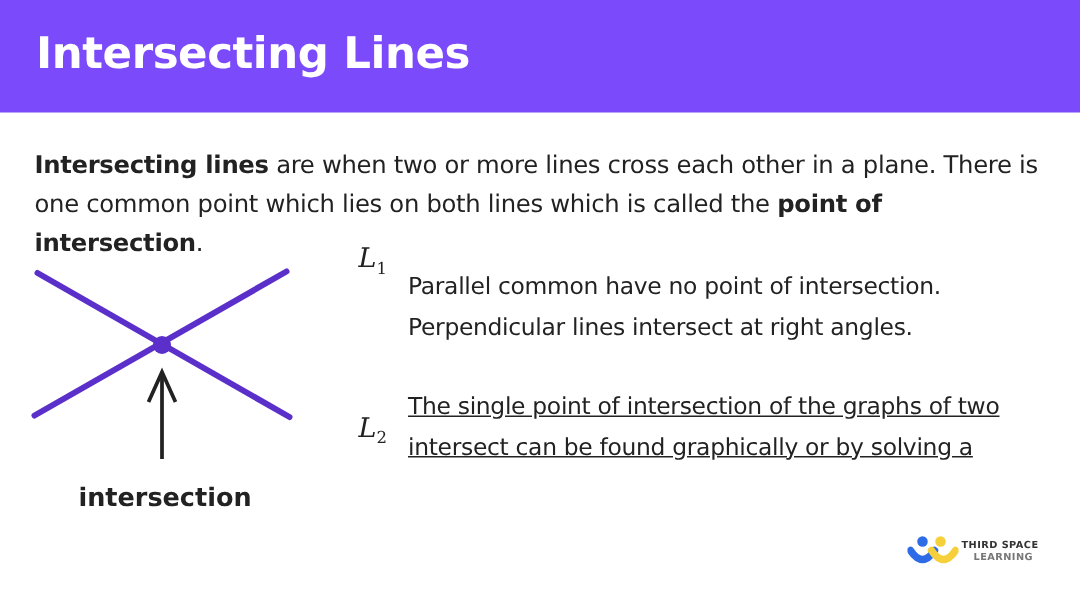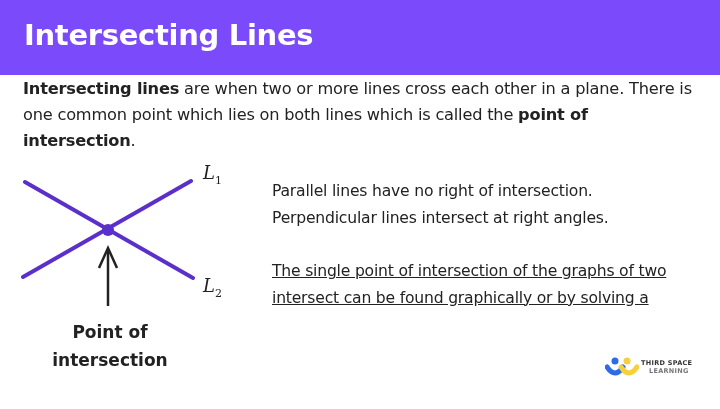--- a/index.html
+++ b/index.html
@@ -1,22 +1,22 @@
 <!DOCTYPE html>
 <html><head>
   <meta charset="utf-8">
   <style>
     html, body { margin:0; padding:0; }
     body { width:720px; height:409px; background:#ffffff; position:relative; overflow:hidden; font-family:"DejaVu Sans", sans-serif; color:#222; }
     .header { position:absolute; left:0; top:0; width:720px; height:75px; background:#7A4AFB; }
     .header-title { position:absolute; left:24px; top:18px; font-size:29px; font-weight:bold; color:#ffffff; letter-spacing:-0.3px; }
-    .intro { position:absolute; left:23px; top:76px; width:680px; font-size:16.2px; line-height:26px; color:#222; letter-spacing:-0.2px; }
+    .intro { position:absolute; left:23px; top:97px; width:680px; font-size:16.2px; line-height:26px; color:#222; letter-spacing:-0.2px; }
     .intro b { font-weight:bold; }
     .diagram { position:absolute; left:0; top:160px; width:250px; height:160px; }
-    .label-l { position:absolute; font-family:"DejaVu Serif", serif; font-style:italic; font-size:18px; color:#222; }
+    .label-l { position:absolute; font-family:"DejaVu Serif", serif; font-style:italic; font-size:18px; color:#222;margin-left:36px; }
     .label-l sub { font-style:normal; font-size:11px; }
     .poi { position:absolute; left:40px; top:318px; width:140px; text-align:center; font-size:17px; font-weight:bold; line-height:28px; color:#222; }
     .right-text { position:absolute; left:272px; width:440px; font-size:15.6px; line-height:26.5px; color:#222; letter-spacing:-0.2px; }
     .logo { position:absolute; left:605px; top:355px; width:110px; height:26px; }
     .logo-text { position:absolute; left:36px; top:4px; font-size:6.5px; font-weight:bold; color:#333; line-height:8px; letter-spacing:0.3px; }
     .logo-text .sub { font-weight:bold; color:#777; padding-left:8px; }
   </style>
 </head>
 <body>
 
@@ -33,26 +33,25 @@
   <line x1="23" y1="277" x2="191" y2="181" stroke="#5B2FC9" stroke-width="4" stroke-linecap="round"></line>
   <circle cx="108" cy="230" r="6" fill="#5B2FC9"></circle>
   <line x1="108" y1="306" x2="108" y2="250" stroke="#222" stroke-width="2.5"></line>
   <polyline points="99,268 108,248 117,268" fill="none" stroke="#222" stroke-width="2.5" stroke-linejoin="miter"></polyline>
 </svg>
 
 <div class="label-l" style="left:203px; top:162px;"><span>L</span><sub>1</sub></div>
 <div class="label-l" style="left:203px; top:275px;"><span>L</span><sub>2</sub></div>
 
 <div class="poi">
-  <div>Point of</div>
   <div>intersection</div>
 </div>
 
 <div class="right-text" style="top:178px;">
-  <div>Parallel lines have no right of intersection.</div>
+  <div>Parallel common have no point of intersection.</div>
   <div>Perpendicular lines intersect at right angles.</div>
 </div>
 
 <div class="right-text" style="top:258px;text-decoration:underline;">
   <div>The single point of intersection of the graphs of two</div>
   <div>intersect can be found graphically or by solving a</div>
 </div>
 
 <div class="logo">
   <svg width="34" height="26" viewBox="0 0 34 26">

